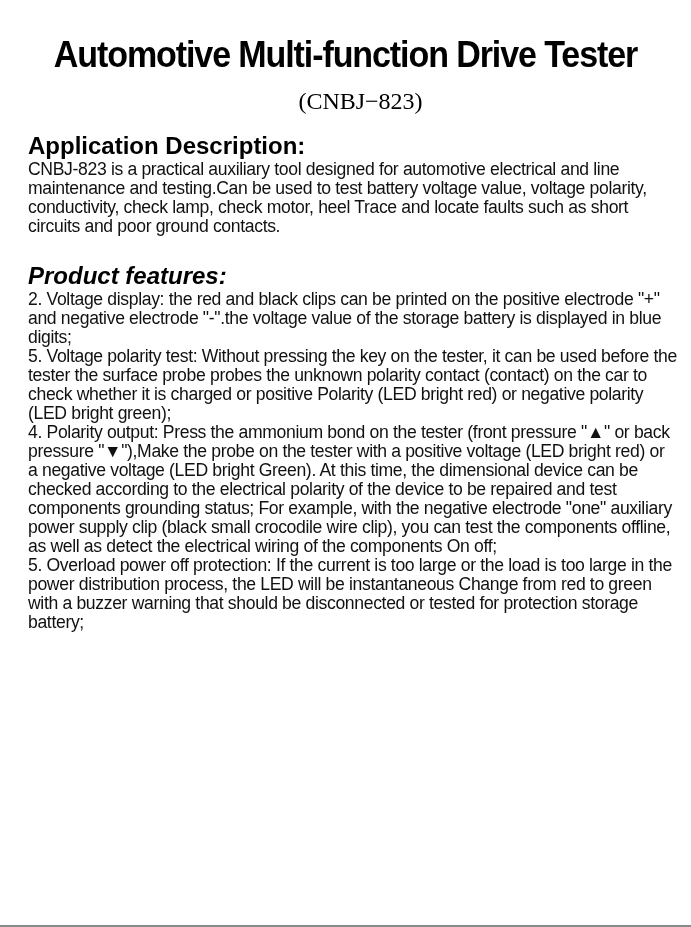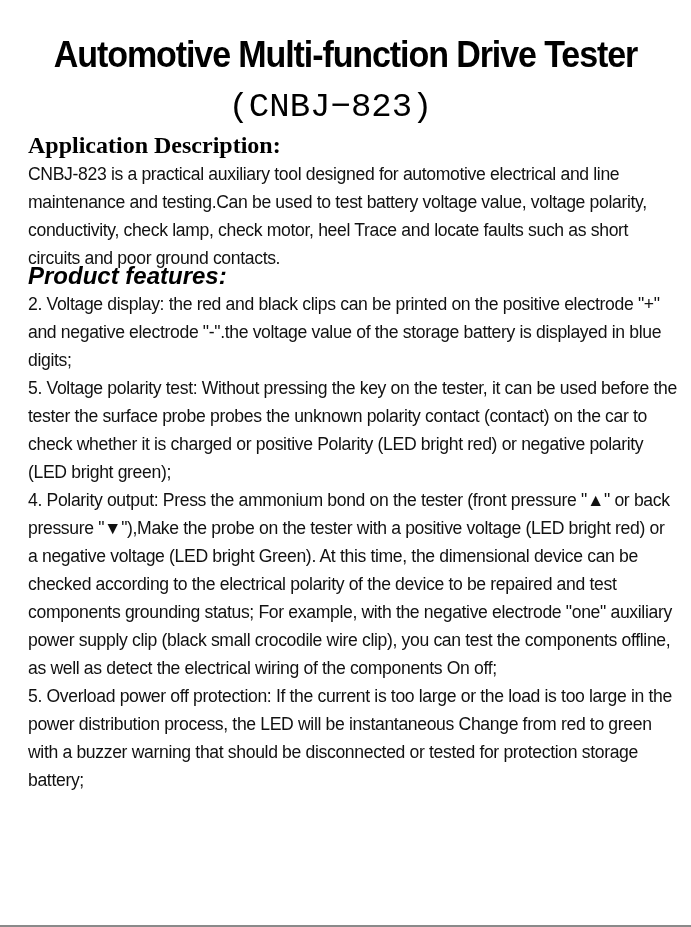--- a/index.html
+++ b/index.html
@@ -8,43 +8,43 @@
     color: #111111;
   }
   .title {
     position: absolute; left: 0; top: 34px; width: 691px; text-align: center;
     font-family: "Liberation Sans", sans-serif; font-weight: bold;
     font-size: 37px; letter-spacing: -1.2px; transform: scaleX(0.92); transform-origin: center;
     color: #000;
   }
   .subtitle {
     position: absolute; left: 0; top: 88px; width: 661px; text-align: center;
-    font-family: Liberation Mono, monospace; font-size: 34px; color: #000; 
+    font-family: Liberation Serif, serif; font-size: 24px; color: #000; padding-left: 30px;
   }
   .h2 {
     position: absolute; left: 28px;
     font-family: "Liberation Sans", sans-serif; font-weight: bold; font-size: 24px; color: #000;
   }
   .body-text {
     position: absolute; left: 28px; width: 650px;
-    font-family: "Liberation Sans", sans-serif; font-size: 17.6px; line-height: 28px; color: #111;
+    font-family: "Liberation Sans", sans-serif; font-size: 17.6px; line-height: 19px; color: #111;
     letter-spacing: -0.35px;
   }
   .body-text p { margin: 0; }
   .rule {
     position: absolute; left: 0; top: 925px; width: 691px; height: 2px; background: #8a8a8a;
   }
 </style>
 </head>
 <body>
 
 <div class="title">Automotive Multi-function Drive Tester</div>
 <div class="subtitle">(CNBJ−823)</div>
 
-<div class="h2" style="top:132px;font-family:Liberation Serif, serif;">Application Description:</div>
+<div class="h2" style="top:132px;">Application Description:</div>
 <div class="body-text" style="top:160px;">
   <p>CNBJ-823 is a practical auxiliary tool designed for automotive electrical and line maintenance and testing.Can be used to test battery voltage value, voltage polarity, conductivity, check lamp, check motor, heel Trace and locate faults such as short circuits and poor ground contacts.</p>
 </div>
 
 <div class="h2" style="top:262px;font-style:italic;">Product features:</div>
 <div class="body-text" style="top:290px;">
   <p>2. Voltage display: the red and black clips can be printed on the positive electrode "+" and negative electrode "-".the voltage value of the storage battery is displayed in blue digits;</p>
   <p>5. Voltage polarity test: Without pressing the key on the tester, it can be used before the tester the surface probe probes the unknown polarity contact (contact) on the car to check whether it is charged or positive Polarity (LED bright red) or negative polarity (LED bright green);</p>
   <p>4. Polarity output: Press the ammonium bond on the tester (front pressure "▲" or back pressure "▼"),Make the probe on the tester with a positive voltage (LED bright red) or a negative voltage (LED bright Green). At this time, the dimensional device can be checked according to the electrical polarity of the device to be repaired and test components grounding status; For example, with the negative electrode "one" auxiliary power supply clip (black small crocodile wire clip), you can test the components offline, as well as detect the electrical wiring of the components On off;</p>
   <p>5. Overload power off protection: If the current is too large or the load is too large in the power distribution process, the LED will be instantaneous Change from red to green with a buzzer warning that should be disconnected or tested for protection storage battery;</p>

